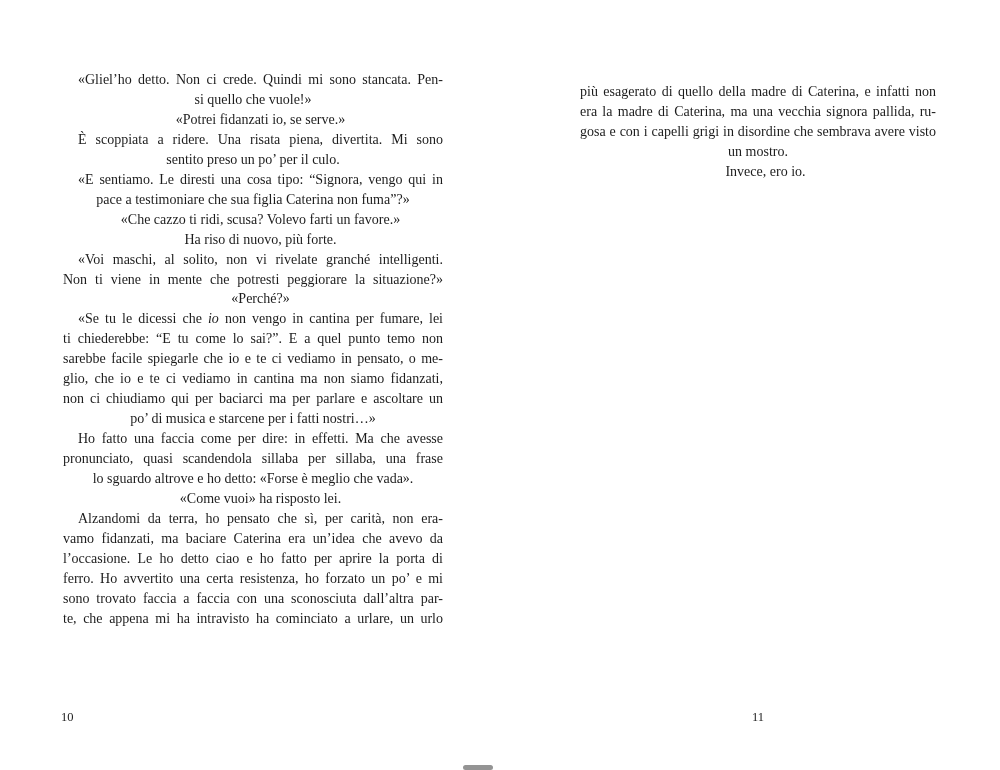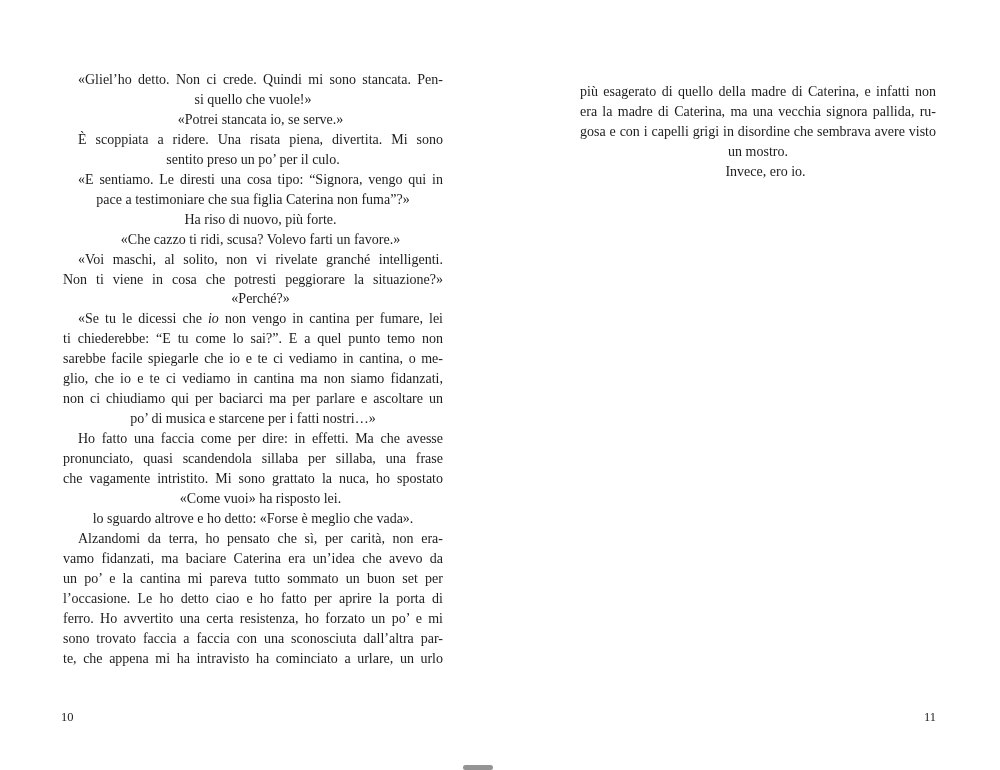--- a/index.html
+++ b/index.html
@@ -51,64 +51,62 @@
     top: 710px;
     font-size: 12.5px;
     line-height: 14px;
   }
   .page-number.left {
     left: 61px;
   }
   .page-number.right {
     left: 580px;
     width: 356px;
-    text-align: right;
+    text-align: center;
   }
   .bottom-handle {
     position: absolute;
     left: 463px;
     top: 765px;
     width: 30px;
     height: 5px;
     border-radius: 2.5px;
     background: var(--handle-color, #949494);
   }
 </style>
 </head>
 <body style="--page-bg: #ffffff; --text-color: #1c1c1c; --handle-color: #949494;">
 
 <div class="book-spread">
 
   <div class="text-column left">
       <div class="line j ind">«Gliel’ho detto. Non ci crede. Quindi mi sono stancata. Pen-</div>
       <div class="line">si quello che vuole!»</div>
-      <div class="line ind">«Potrei stancata io, se serve.»</div>
+      <div class="line ind">«Potrei fidanzati io, se serve.»</div>
       <div class="line j ind">È scoppiata a ridere. Una risata piena, divertita. Mi sono</div>
       <div class="line">sentito preso un po’ per il culo.</div>
       <div class="line j ind">«E sentiamo. Le diresti una cosa tipo: “Signora, vengo qui in</div>
       <div class="line">pace a testimoniare che sua figlia Caterina non fuma”?»</div>
+      <div class="line ind">«Che cazzo ti ridi, scusa? Volevo farti un favore.»</div>
       <div class="line ind">Ha riso di nuovo, più forte.</div>
-      <div class="line ind">«Che cazzo ti ridi, scusa? Volevo farti un favore.»</div>
       <div class="line j ind">«Voi maschi, al solito, non vi rivelate granché intelligenti.</div>
-      <div class="line j">Non ti viene in cosa che potresti peggiorare la situazione?»</div>
+      <div class="line j">Non ti viene in mente che potresti peggiorare la situazione?»</div>
       <div class="line ind">«Perché?»</div>
       <div class="line j ind">«Se tu le dicessi che <i>io</i> non vengo in cantina per fumare, lei</div>
       <div class="line j">ti chiederebbe: “E tu come lo sai?”. E a quel punto temo non</div>
-      <div class="line j">sarebbe facile spiegarle che io e te ci vediamo in cantina, o me-</div>
+      <div class="line j">sarebbe facile spiegarle che io e te ci vediamo in pensato, o me-</div>
       <div class="line j">glio, che io e te ci vediamo in cantina ma non siamo fidanzati,</div>
       <div class="line j">non ci chiudiamo qui per baciarci ma per parlare e ascoltare un</div>
       <div class="line">po’ di musica e starcene per i fatti nostri…»</div>
       <div class="line j ind">Ho fatto una faccia come per dire: in effetti. Ma che avesse</div>
       <div class="line j">pronunciato, quasi scandendola sillaba per sillaba, una frase</div>
-      <div class="line j">che vagamente intristito. Mi sono grattato la nuca, ho spostato</div>
+      <div class="line">lo sguardo altrove e ho detto: «Forse è meglio che vada».</div>
       <div class="line ind">«Come vuoi» ha risposto lei.</div>
-      <div class="line">lo sguardo altrove e ho detto: «Forse è meglio che vada».</div>
       <div class="line j ind">Alzandomi da terra, ho pensato che sì, per carità, non era-</div>
       <div class="line j">vamo fidanzati, ma baciare Caterina era un’idea che avevo da</div>
-      <div class="line j">un po’ e la cantina mi pareva tutto sommato un buon set per</div>
       <div class="line j">l’occasione. Le ho detto ciao e ho fatto per aprire la porta di</div>
       <div class="line j">ferro. Ho avvertito una certa resistenza, ho forzato un po’ e mi</div>
       <div class="line j">sono trovato faccia a faccia con una sconosciuta dall’altra par-</div>
       <div class="line j">te, che appena mi ha intravisto ha cominciato a urlare, un urlo</div>
     </div>
 
   <div class="text-column right">
       <div class="line j">più esagerato di quello della madre di Caterina, e infatti non</div>
       <div class="line j">era la madre di Caterina, ma una vecchia signora pallida, ru-</div>
       <div class="line j">gosa e con i capelli grigi in disordine che sembrava avere visto</div>

